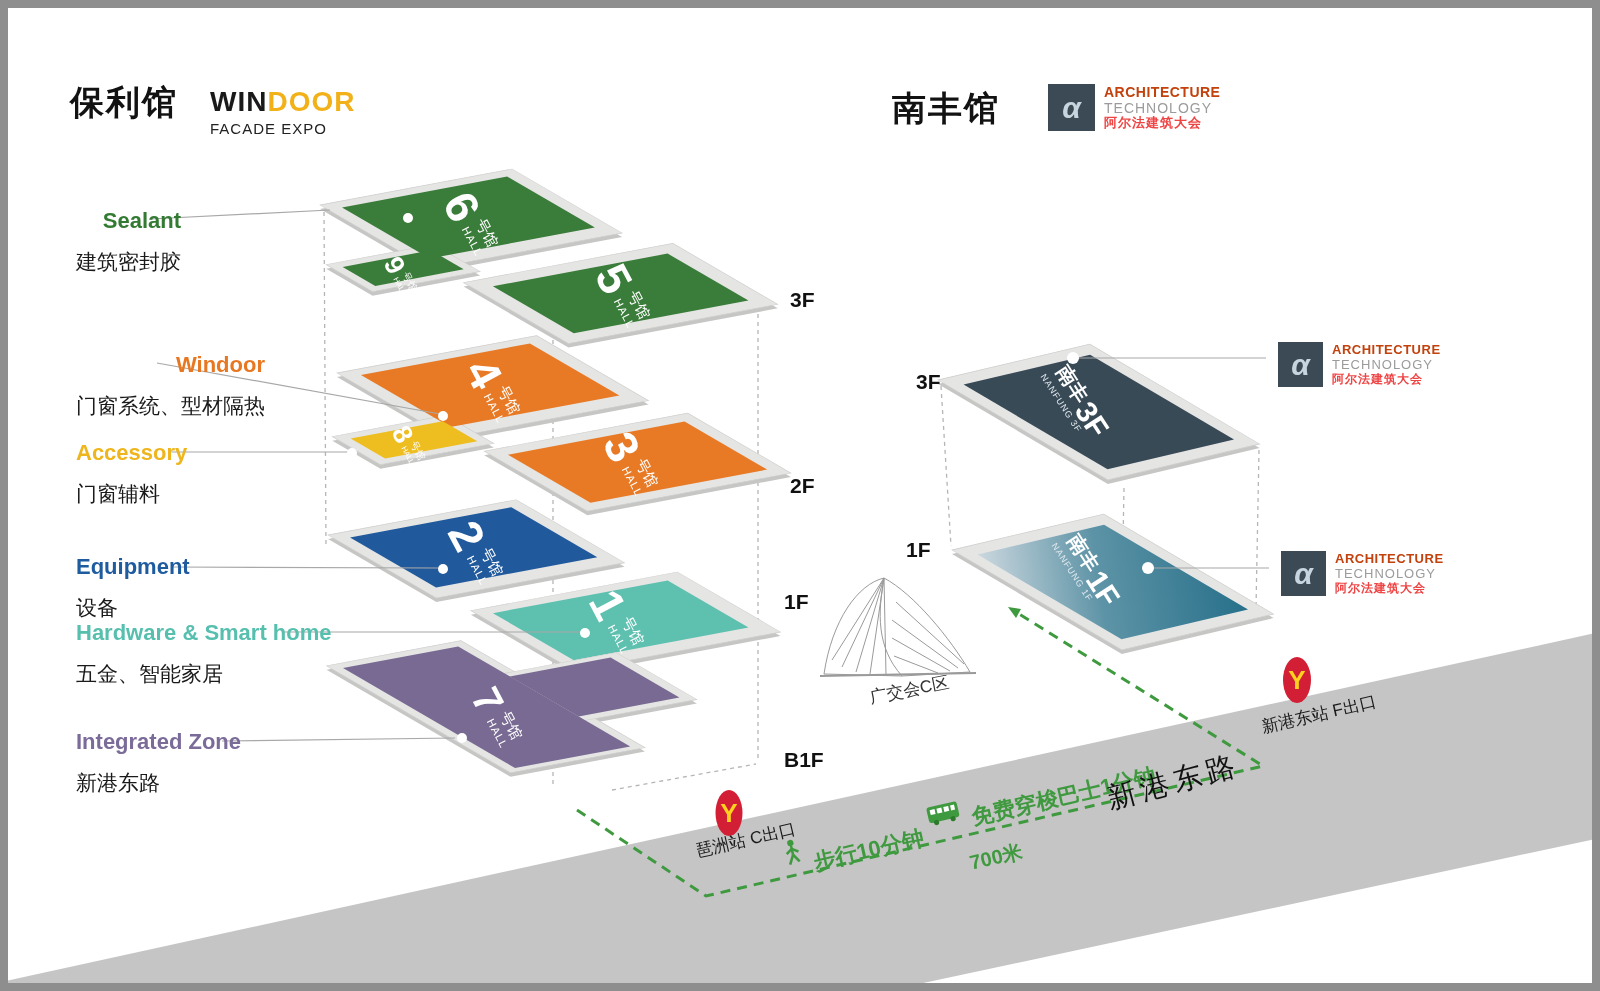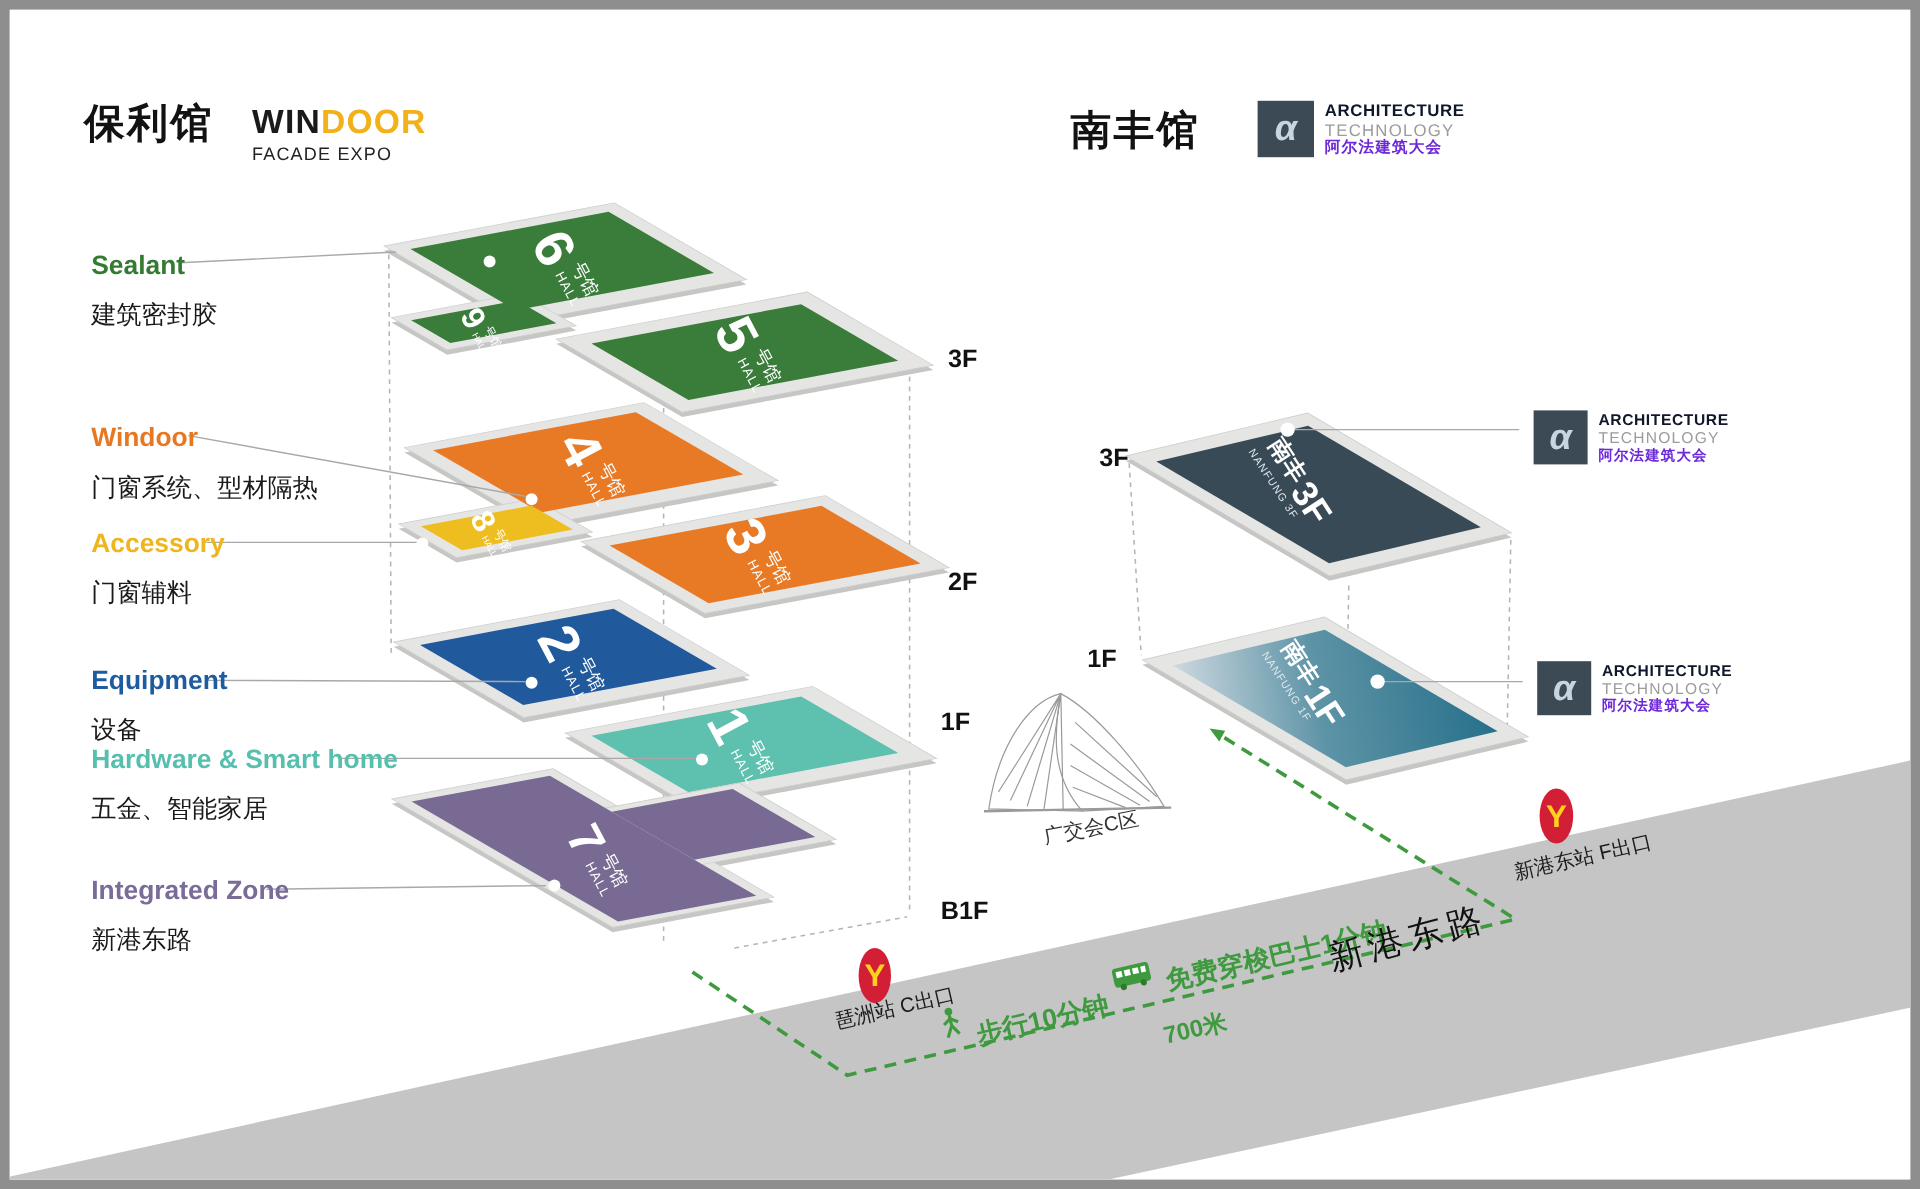--- a/index.html
+++ b/index.html
@@ -15,30 +15,30 @@
   .title-cn{font-size:34px;font-weight:700;color:#121212;letter-spacing:2px;}
   .brand-win{font-size:28px;font-weight:700;color:#1a1a1a;letter-spacing:1px;}
   .brand-door{color:#f2b019;}
   .brand-sub{font-size:15px;color:#222;letter-spacing:1px;margin-top:2px;}
 
   
   .at-badge{display:flex;align-items:center;gap:9px;}
   .at-logo{width:47px;height:47px;background:#3c4a56;display:flex;align-items:center;justify-content:center;}
   .at-logo span{color:#c7d5de;font-size:30px;font-weight:700;font-style:italic;line-height:1;}
   .at-text div{line-height:1.15;}
-  .at-l1{font-size:14px;font-weight:700;color:#0f172a;letter-spacing:.5px;text-align:center;}
+  .at-l1{font-size:14px;font-weight:700;color:#c2410c;letter-spacing:.5px;text-align:center;}
   .at-l2{font-size:14px;color:#9b9b9b;letter-spacing:1px;}
-  .at-l3{font-size:13px;color:#6d28d9;font-weight:700;letter-spacing:1px;}
+  .at-l3{font-size:13px;color:#ef4444;font-weight:700;letter-spacing:1px;}
   .at-badge.small .at-logo{width:45px;height:45px;}
   .at-badge.small .at-l1{font-size:13px;}
   .at-badge.small .at-l2{font-size:13px;}
   .at-badge.small .at-l3{font-size:12px;}
 
   
-  .cat-en{font-size:22px;font-weight:700;letter-spacing:0;}
+  .cat-en{font-size:22px;font-weight:700;letter-spacing:0;text-align:right;}
   .cat-cn{font-size:21px;color:#1a1a1a;margin-top:14px;}
 
   .floor-lbl{font-size:21px;font-weight:700;color:#111;}
 
   
   .road-green{color:#3f9a3f;font-weight:700;white-space:nowrap;}
   .station-lbl{font-size:17px;color:#1a1a1a;white-space:nowrap;}
   .road-name{font-size:29px;color:#111;letter-spacing:5px;white-space:nowrap;}
   .landmark-lbl{font-size:17px;color:#333;white-space:nowrap;}
 

